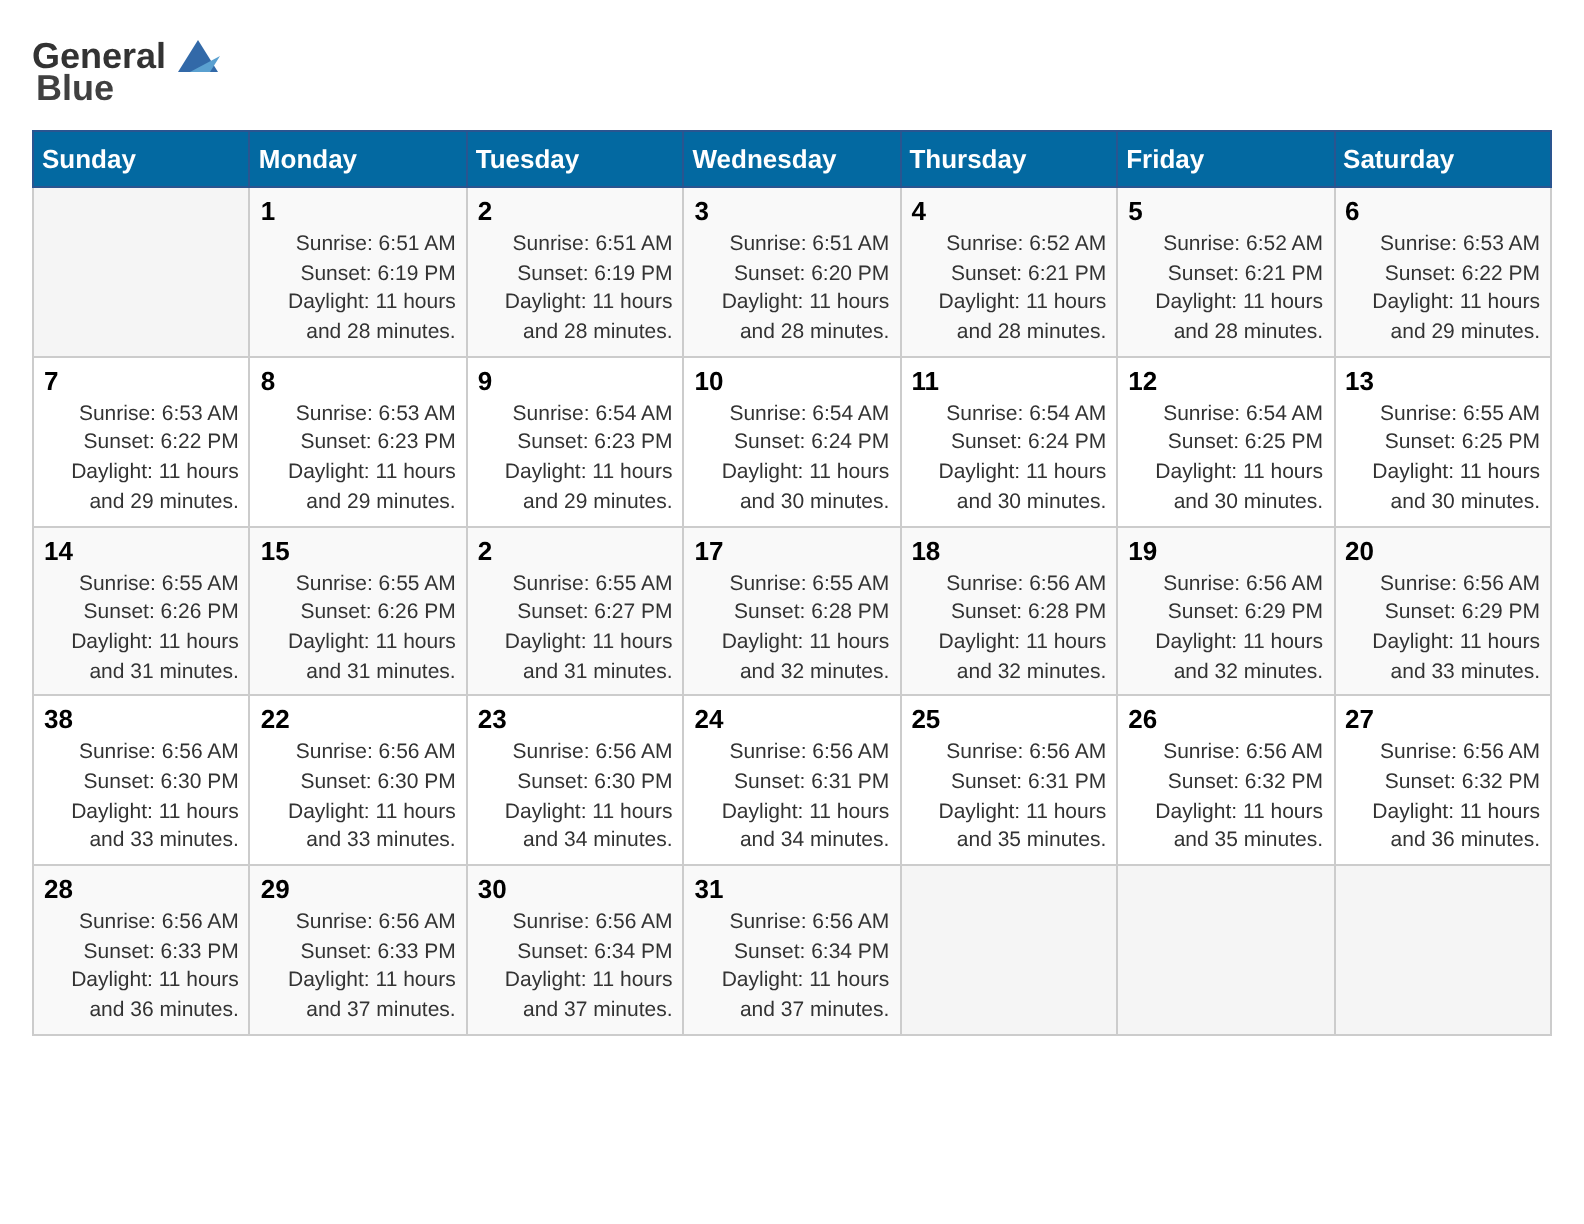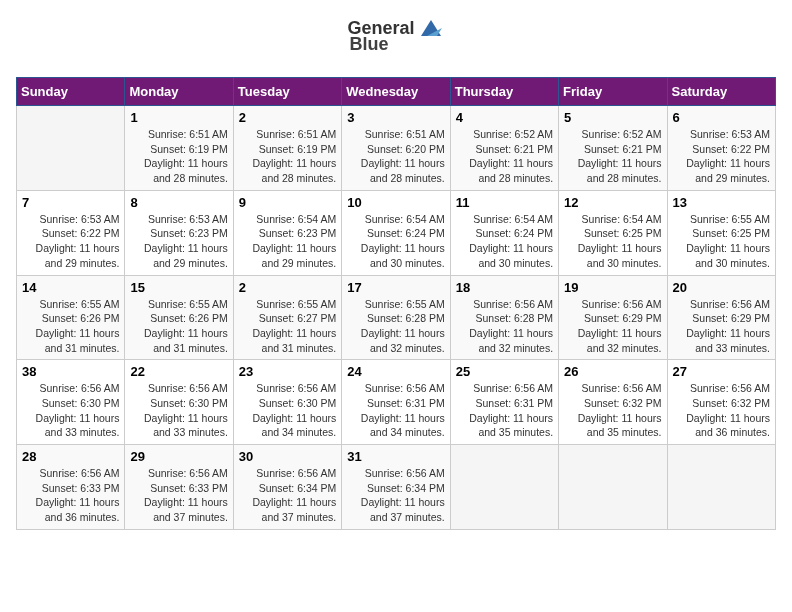--- a/index.html
+++ b/index.html
@@ -5,23 +5,23 @@
     * { box-sizing: border-box; margin: 0; padding: 0; }
     body {
       font-family: Arial, sans-serif;
       background: #fff;
       width: 792px;
       min-height: 612px;
       padding: 16px;
     }
     .header {
       display: flex;
-      justify-content: center;
+      justify-content: space-between;
       align-items: flex-start;
-      margin-bottom: 22px;
+      margin-bottom: 10px;
     }
     .logo {
       display: flex;
       align-items: center;
     }
     .title-block {
       text-align: right;
     }
     .title-block h1 {
       font-size: 32px;
@@ -33,21 +33,21 @@
       font-size: 16px;
       font-weight: normal;
       color: #555;
     }
     table {
       width: 100%;
       border-collapse: collapse;
       font-size: 11px;
     }
     thead tr th {
-      background-color: #701a75;
+      background-color: #0369a1;
       color: #fff;
       padding: 6px 4px;
       text-align: left;
       font-size: 13px;
       font-weight: bold;
       border: 1px solid #2a5590;
     }
     tbody tr td {
       border: 1px solid #ccc;
       padding: 4px 5px;

